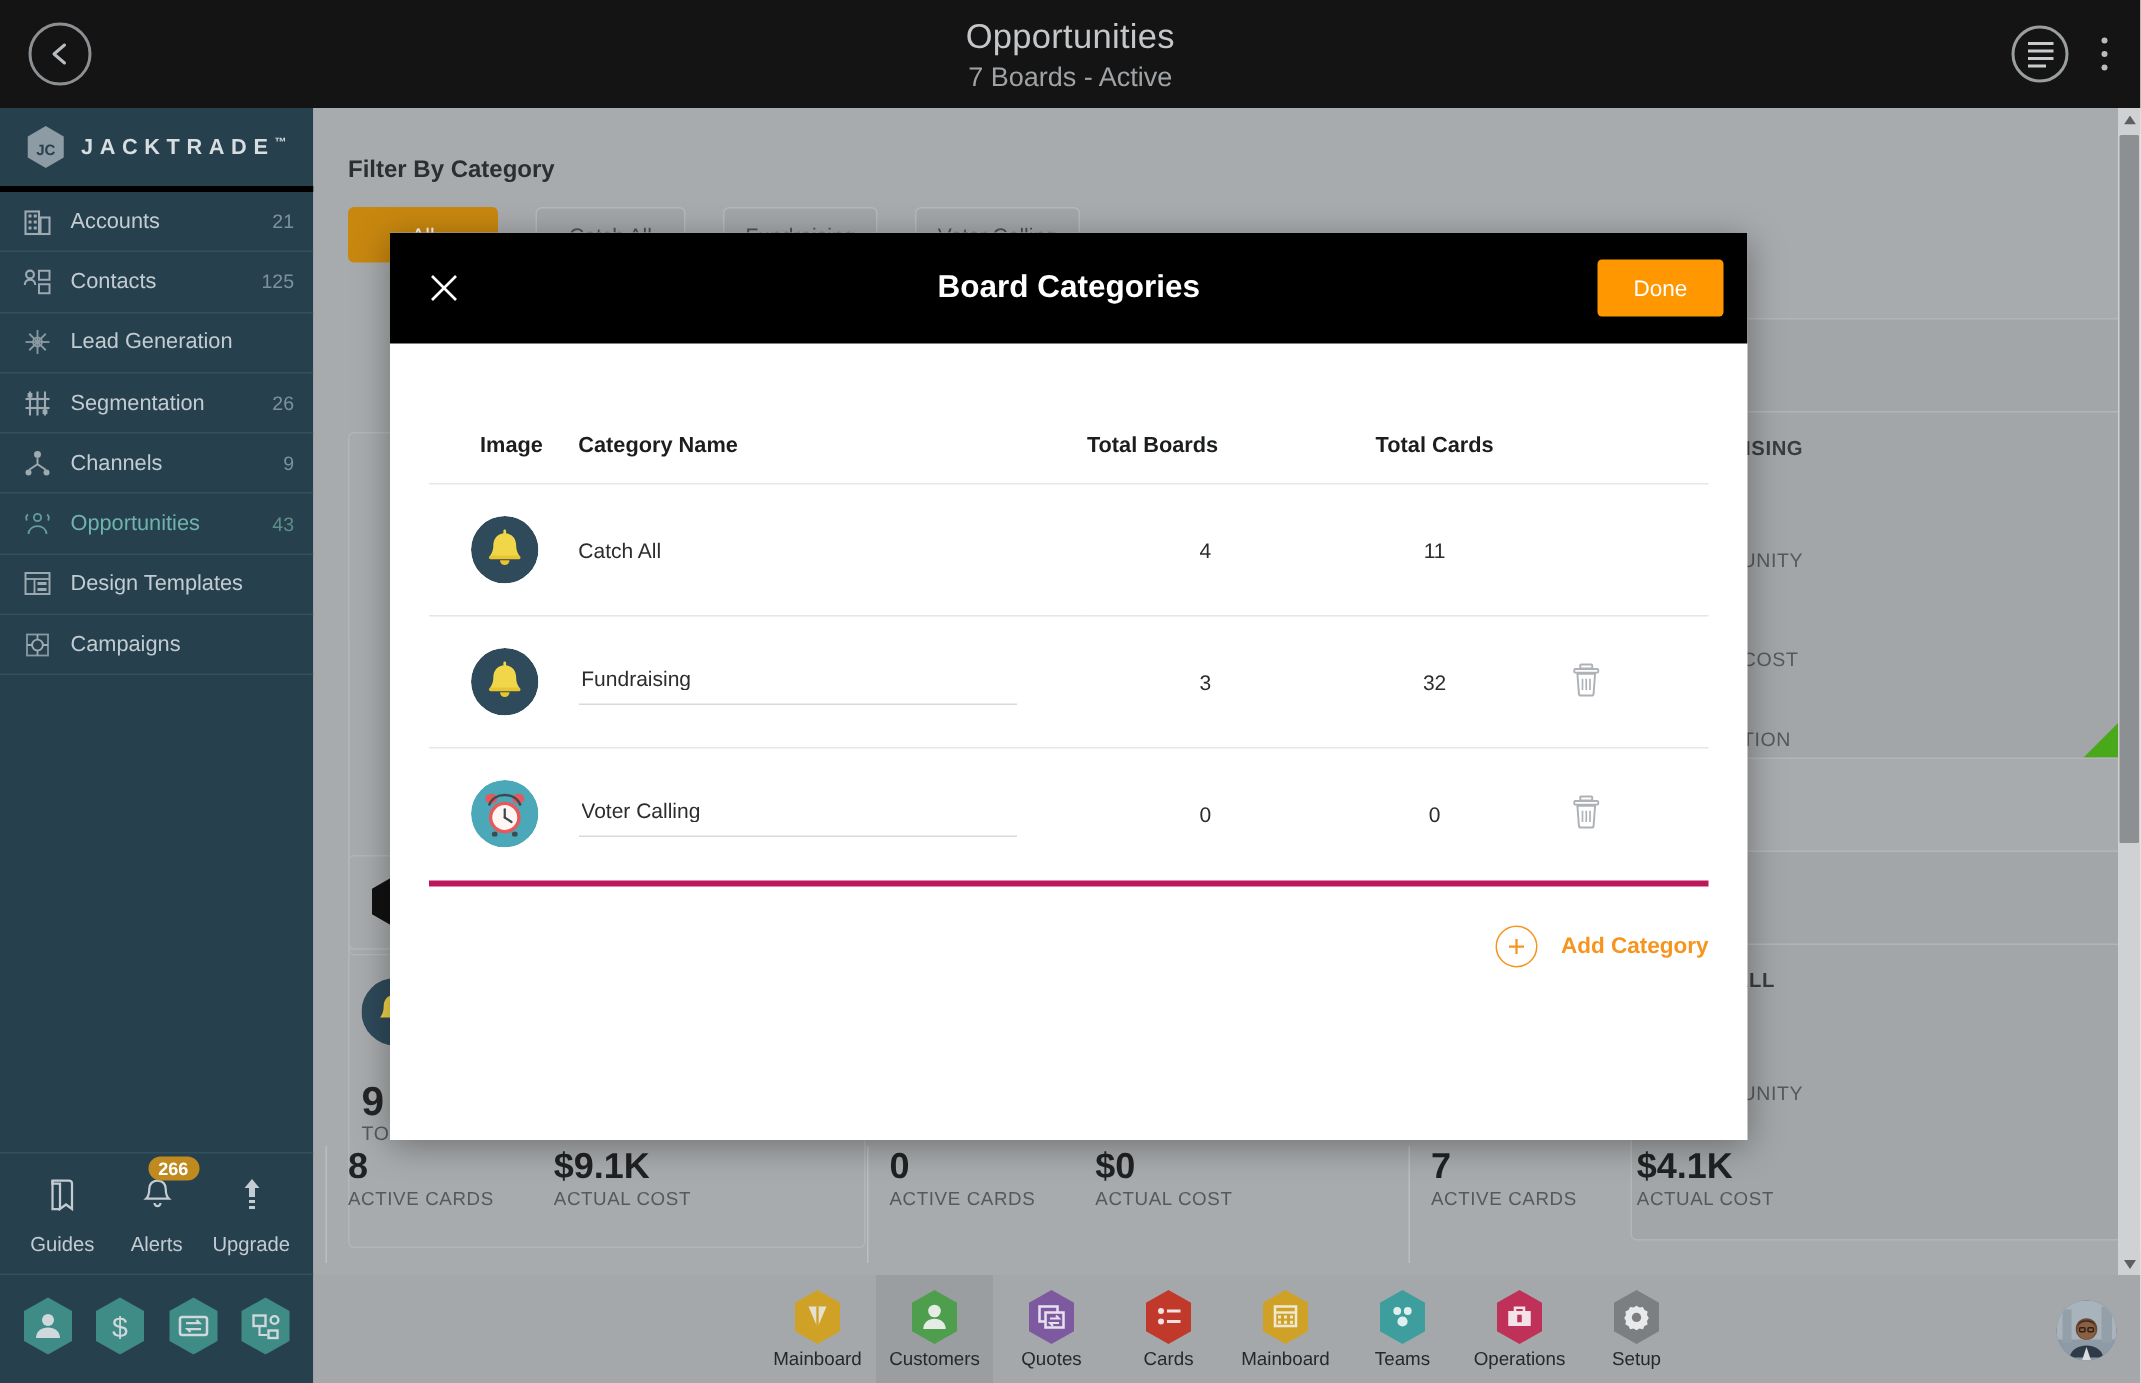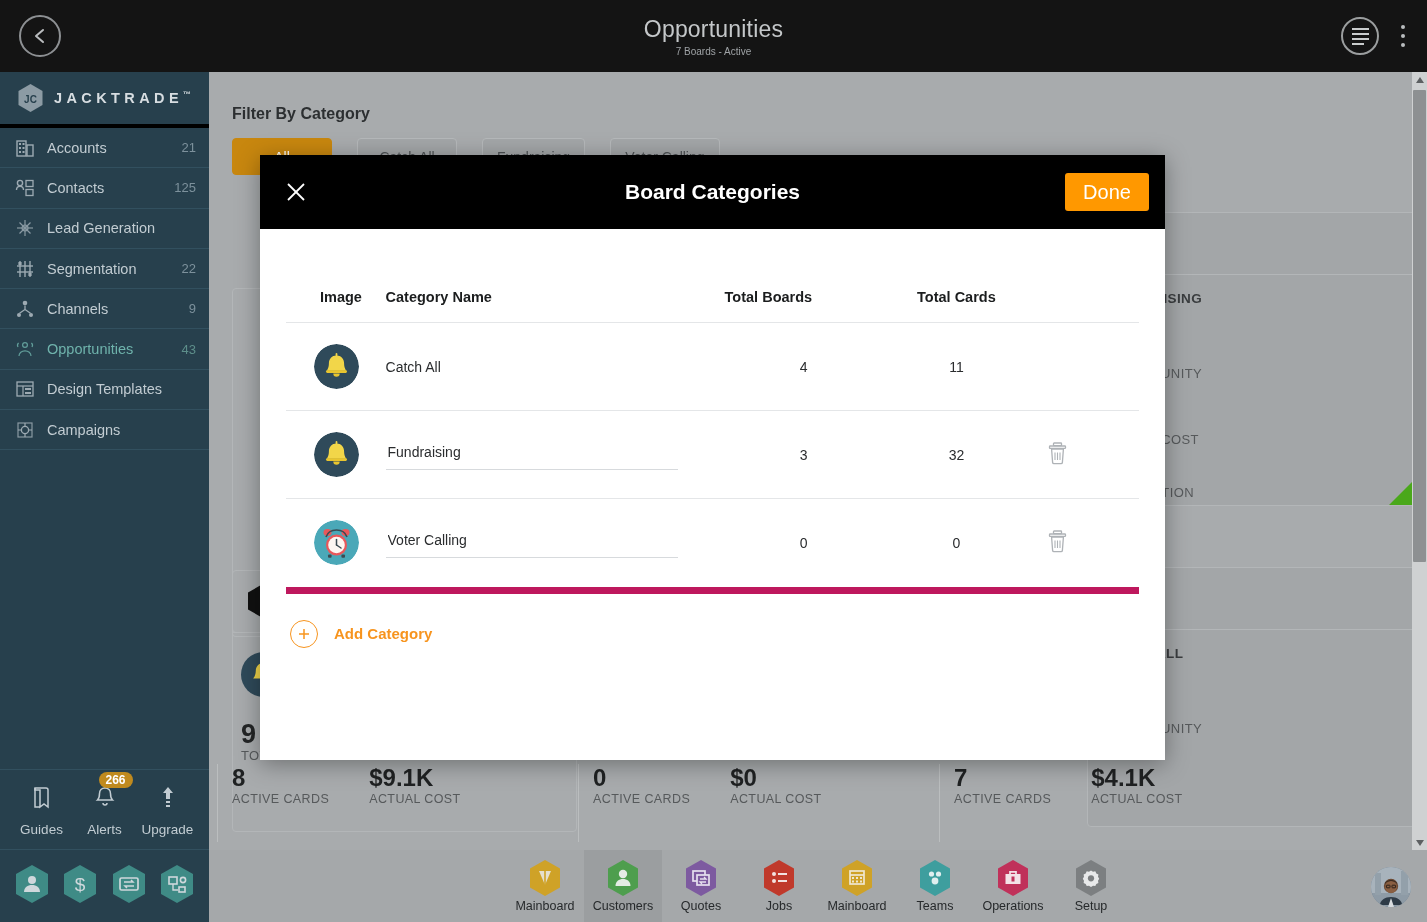--- a/index.html
+++ b/index.html
@@ -22,21 +22,21 @@
     border: 2px solid #8d9093; margin-left: 19px;
     display: flex; align-items: center; justify-content: center;
     cursor: pointer;
   }
   .back-btn svg { display: block; }
   .topbar-title-wrap {
     position: absolute; left: 0; right: 0; text-align: center;
     pointer-events: none;
   }
   .topbar-title { font-size: 23px; color: #c4c7c9; font-weight: 400; letter-spacing: .2px; }
-  .topbar-sub { font-size: 10px; color: #9fa3a6; margin-top: 3px; }
+  .topbar-sub { font-size: 18px; color: #9fa3a6; margin-top: 3px; }
   .topbar-right { position: absolute; right: 14px; display: flex; align-items: center; gap: 14px; }
   .hamburger-circle {
     width: 38px; height: 38px; border-radius: 50%;
     border: 2px solid #9b9e9f; display: flex; flex-direction: column;
     align-items: center; justify-content: center; gap: 3px; cursor: pointer;
   }
   .hamburger-circle i { display: block; height: 2px; background: #c9cccd; }
   .hamburger-circle i:nth-child(1) { width: 17px; }
   .hamburger-circle i:nth-child(2) { width: 17px; }
   .hamburger-circle i:nth-child(3) { width: 17px; }
@@ -130,21 +130,21 @@
     height: 74px; background: #000; display: flex; align-items: center; padding: 0 16px;
     position: relative;
   }
   .modal-close { width: 40px; height: 40px; display:flex; align-items:center; justify-content:center; cursor: pointer;}
   .modal-title {
     position: absolute; left: 0; right: 0; text-align: center; color: #fff;
     font-size: 21px; font-weight: 600; pointer-events: none;
   }
   .done-btn {
     margin-left: auto; background: #ff9800; color: #fff; border: none;
-    width: 84px; height: 38px; border-radius: 3px; font-size: 20px;
+    width: 84px; height: 38px; border-radius: 3px; font-size: 15px;
     font-family: inherit; cursor: pointer; z-index: 2;
   }
   .modal-body { padding: 60px 26px 0 26px; }
   table.cat-table { width: 100%; border-collapse: collapse; }
   table.cat-table th {
     text-align: left; font-size: 14.5px; color: #1b1d1e; font-weight: 700;
     padding: 0 0 17px 0;
   }
   table.cat-table th.c-img { width: 100px; padding-left: 34px;}
   table.cat-table th.c-name { width: 340px; }
@@ -156,21 +156,21 @@
   td.c-img { padding-left: 28px; }
   td.c-boards, td.c-cards { text-align: center; }
   td.c-act { text-align: left; padding-left: 18px;}
   .av { width: 45px; height: 45px; border-radius: 50%; position: relative; overflow: hidden; display:block;}
   .name-static { font-size: 14px; color: #2a2c2e; }
   .name-input {
     width: 292px; border: none; border-bottom: 1px solid #d7dadd; background: transparent;
     font-family: inherit; font-size: 14px; color: #2a2c2e; padding: 5px 2px 9px 2px; outline: none;
   }
   .trash { cursor: pointer; display:inline-block;}
-  .addrow { border-top: 7px solid #be185d; padding: 26px 0 0 4px; display: flex; align-items: center; gap: 16px; }
+  .addrow { border-top: 4px solid #be185d; padding: 26px 0 0 4px; display: flex; align-items: center; gap: 16px; justify-content: flex-end; }
   .plus-circle {
     width: 28px; height: 28px; border-radius: 50%; border: 1.6px solid #f7941e;
     display: flex; align-items: center; justify-content: center; cursor: pointer;
   }
   .add-label { color: #f7941e; font-size: 15px; font-weight: 600; cursor: pointer; }
 
   
   .bottombar {
     position: absolute; left: 209px; top: 850px; width: 1218px; height: 72px;
     background: #a5a8aa; display: flex; align-items: center; justify-content: center;
@@ -283,21 +283,21 @@
                 <line x1="3" y1="14" x2="19" y2="14"></line>
                 <line x1="6" y1="3" x2="6" y2="19"></line>
                 <line x1="11" y1="3" x2="11" y2="19"></line>
                 <line x1="16" y1="3" x2="16" y2="19"></line>
               </g>
               <rect x="4.4" y="4" width="3.2" height="3" fill="#b7c2c9"></rect>
               <rect x="14.4" y="15" width="3.2" height="3" fill="#b7c2c9"></rect>
             </svg>
         </span>
         <span class="nav-label">Segmentation</span>
-        <span class="nav-count">22</span>
+        <span class="nav-count">26</span>
       </div>
       <div class="nav-item">
         <span class="nav-ico">
           <svg width="22" height="22" viewBox="0 0 22 22">
               <circle cx="11" cy="5" r="2.3" fill="#b7c2c9"></circle>
               <circle cx="5" cy="17" r="2" fill="#b7c2c9"></circle>
               <circle cx="17" cy="17" r="2" fill="#b7c2c9"></circle>
               <path d="M11 7.5v4M11 11.5L5.5 15.2M11 11.5l5.5 3.7" stroke="#b7c2c9" stroke-width="1.3" fill="none"></path>
             </svg>
         </span>
@@ -702,21 +702,21 @@
       <div class="bnav-item">
         <span class="bnav-ico">
           <svg width="34" height="38" viewBox="0 0 34 38">
               <polygon points="17,1 32,9.5 32,28.5 17,37 2,28.5 2,9.5" fill="#c0392b"></polygon>
               <circle cx="12" cy="15" r="2" fill="#f2e3e1"></circle>
               <rect x="16" y="14" width="9" height="2" fill="#f2e3e1"></rect>
               <circle cx="12" cy="22" r="2" fill="#f2e3e1"></circle>
               <rect x="16" y="21" width="9" height="2" fill="#f2e3e1"></rect>
             </svg>
         </span>
-        <span class="bnav-label">Jobs</span>
+        <span class="bnav-label">Cards</span>
       </div>
 
       <div class="bnav-item">
         <span class="bnav-ico">
           <svg width="34" height="38" viewBox="0 0 34 38">
               <polygon points="17,1 32,9.5 32,28.5 17,37 2,28.5 2,9.5" fill="#cfa227"></polygon>
               <rect x="10" y="12" width="14" height="13" fill="none" stroke="#efe7d0" stroke-width="1.7"></rect>
               <line x1="10" y1="16" x2="24" y2="16" stroke="#efe7d0" stroke-width="1.7"></line>
               <g fill="#efe7d0">
                 <rect x="12" y="18" width="2" height="2"></rect>

